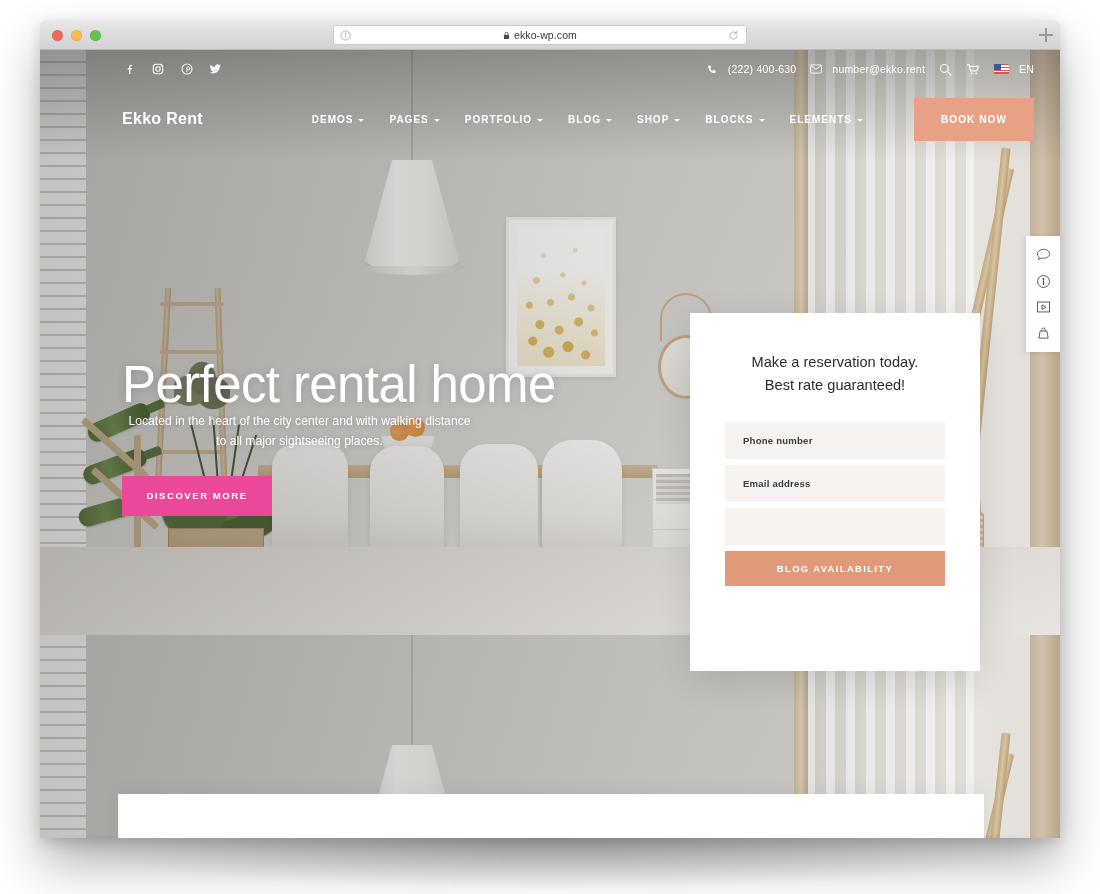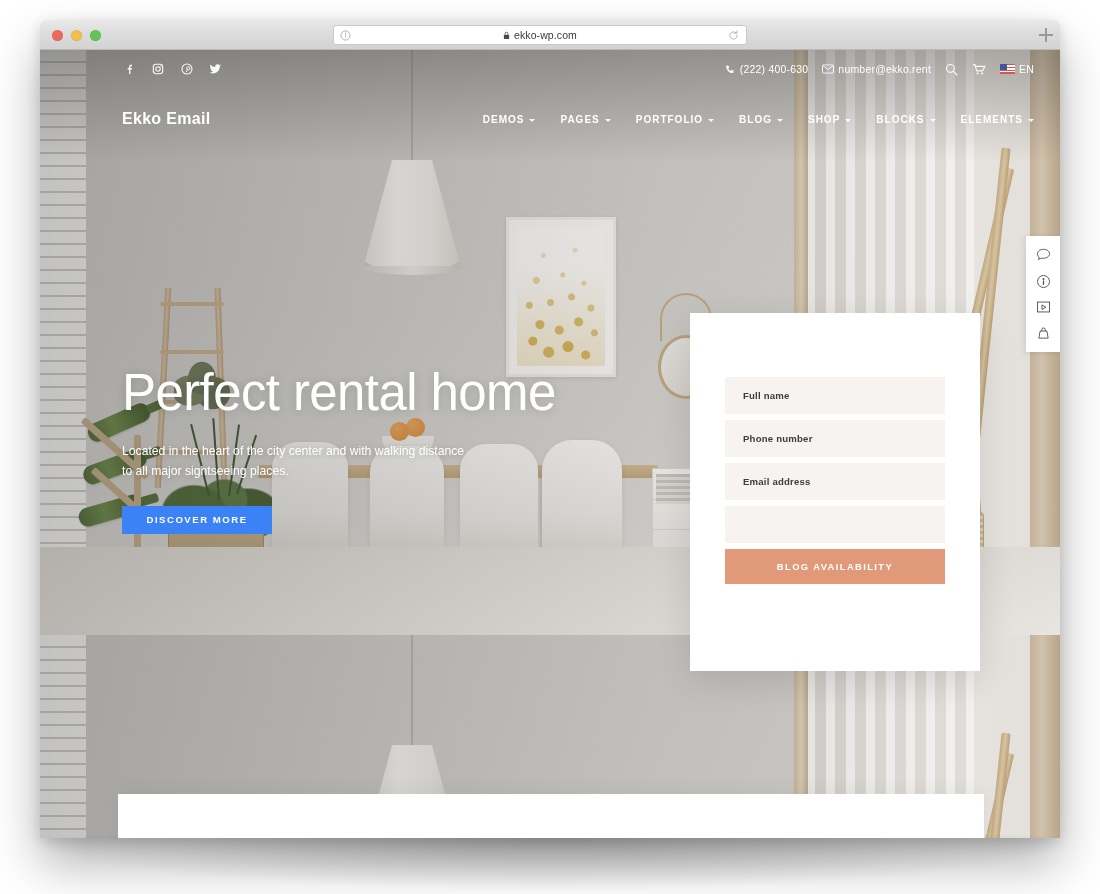--- a/index.html
+++ b/index.html
@@ -337,21 +337,21 @@
     display: flex; align-items: center;
     padding: 0 26px;
     z-index: 30;
   }
   #social-links { display: flex; align-items: center; gap: 16px; margin-left: 56px; }
   .social-ico {
     width: 13px; height: 13px; display: flex; align-items: center; justify-content: center;
     color: #fff; opacity: .95;
   }
   #top-right { margin-left: auto; display: flex; align-items: center; gap: 14px; color: #fff; }
-  .tr-item { display: flex; align-items: center; gap: 4px; font-size: 10.5px; color: #ffffff; letter-spacing: .2px; }
+  .tr-item { display: flex; align-items: center; gap: 10px; font-size: 10.5px; color: #ffffff; letter-spacing: .2px; }
   .tr-ico { display: flex; align-items: center; opacity: .92; }
   .flag {
     width: 15px; height: 10px; position: relative; overflow: hidden; border-radius: 1px;
     background: linear-gradient(to bottom,
       #d9534f 0 14%, #fff 14% 28%, #d9534f 28% 42%, #fff 42% 56%,
       #d9534f 56% 70%, #fff 70% 84%, #d9534f 84% 100%);
   }
   .flag:before {
     content: ""; position: absolute; left: 0; top: 0; width: 7px; height: 5.5px;
     background: #3c5a99;
@@ -385,37 +385,37 @@
     background: #e8a184;
     color: #fff;
     font-size: 10px; font-weight: bold; letter-spacing: 1.1px;
     display: flex; align-items: center; justify-content: center;
     border: none; cursor: pointer;
     font-family: "Liberation Sans", sans-serif;
   }
 
   
   #hero-copy {
-    position: absolute; left: 82px; top: 316px; width: 470px; z-index: 20;
+    position: absolute; left: 82px; top: 308px; width: 470px; z-index: 20;
   }
   #hero-title {
     font-size: 51px; line-height: 1.06; color: #ffffff;
     font-weight: 400; letter-spacing: -0.6px;
     text-shadow: 0 1px 10px rgba(0,0,0,.16);
   }
   #hero-sub {
-    margin-top: 22px;
     font-size: 12.2px; line-height: 1.62; color: #ffffff;
     text-shadow: 0 1px 6px rgba(0,0,0,.22);
     max-width: 355px;
+    text-align: center;
   }
   #discover-btn {
     margin-top: 24px;
-    width: 150px; height: 28px;
-    background: #3b82f6;
+    width: 150px; height: 40px;
+    background: #ec4899;
     color: #ffffff;
     font-size: 9.6px; font-weight: bold; letter-spacing: 1.5px;
     display: flex; align-items: center; justify-content: center;
     border: none; cursor: pointer;
     font-family: "Liberation Sans", sans-serif;
   }
 
   
   #reservation-card {
     position: absolute; left: 650px; top: 263px;
@@ -700,21 +700,21 @@
             </svg>
         </span>
         <span class="tr-item">
           <span class="flag"></span>
           <span>EN</span>
         </span>
       </div>
     </div>
 
     <div id="main-nav">
-      <div id="brand">Ekko Email</div>
+      <div id="brand">Ekko Rent</div>
       <nav id="nav-links">
         <a class="nav-link" href="#">
           <span>DEMOS</span>
           <span class="chev"></span>
         </a>
         <a class="nav-link" href="#">
           <span>PAGES</span>
           <span class="chev"></span>
         </a>
         <a class="nav-link" href="#">
@@ -730,34 +730,38 @@
           <span class="chev"></span>
         </a>
         <a class="nav-link" href="#">
           <span>BLOCKS</span>
           <span class="chev"></span>
         </a>
         <a class="nav-link" href="#">
           <span>ELEMENTS</span>
           <span class="chev"></span>
         </a>
+        <button id="book-now-btn">BOOK NOW</button>
       </nav>
     </div>
 
     <div id="hero-copy">
       <h1 id="hero-title">
         <span>Perfect rental home</span><br>
       </h1>
       <p id="hero-sub">Located in the heart of the city center and with walking distance to all major sightseeing places.</p>
       <button id="discover-btn">DISCOVER MORE</button>
     </div>
 
     <div id="reservation-card">
+      <div id="reservation-title">
+        <span>Make a reservation today.</span><br>
+        <span>Best rate guaranteed!</span>
+      </div>
       <form id="reservation-form">
-        <input class="form-field" type="text" placeholder="Full name" style="">
         <input class="form-field" type="text" placeholder="Phone number" style="">
         <input class="form-field" type="text" placeholder="Email address" style="">
         <input class="form-field" type="text" placeholder="" style="">
         <button id="check-availability-btn" type="submit">BLOG AVAILABILITY</button>
       </form>
     </div>
 
     <div id="side-panel">
       <span class="side-ico">
         <svg width="15" height="14" viewBox="0 0 16 15">

